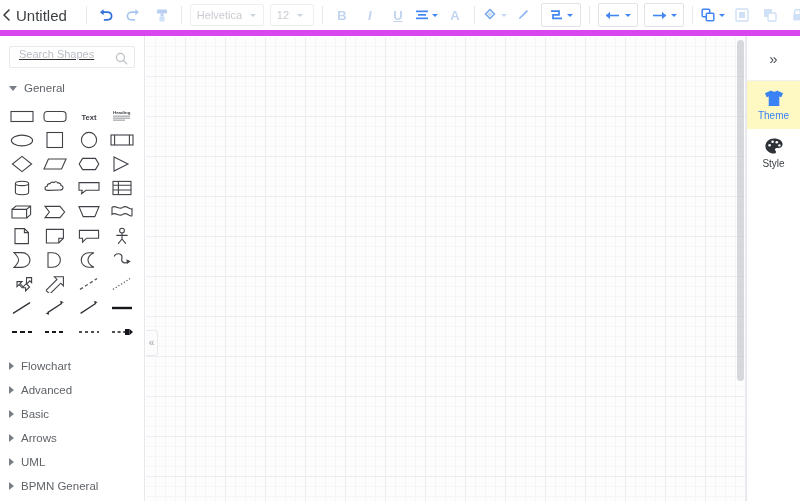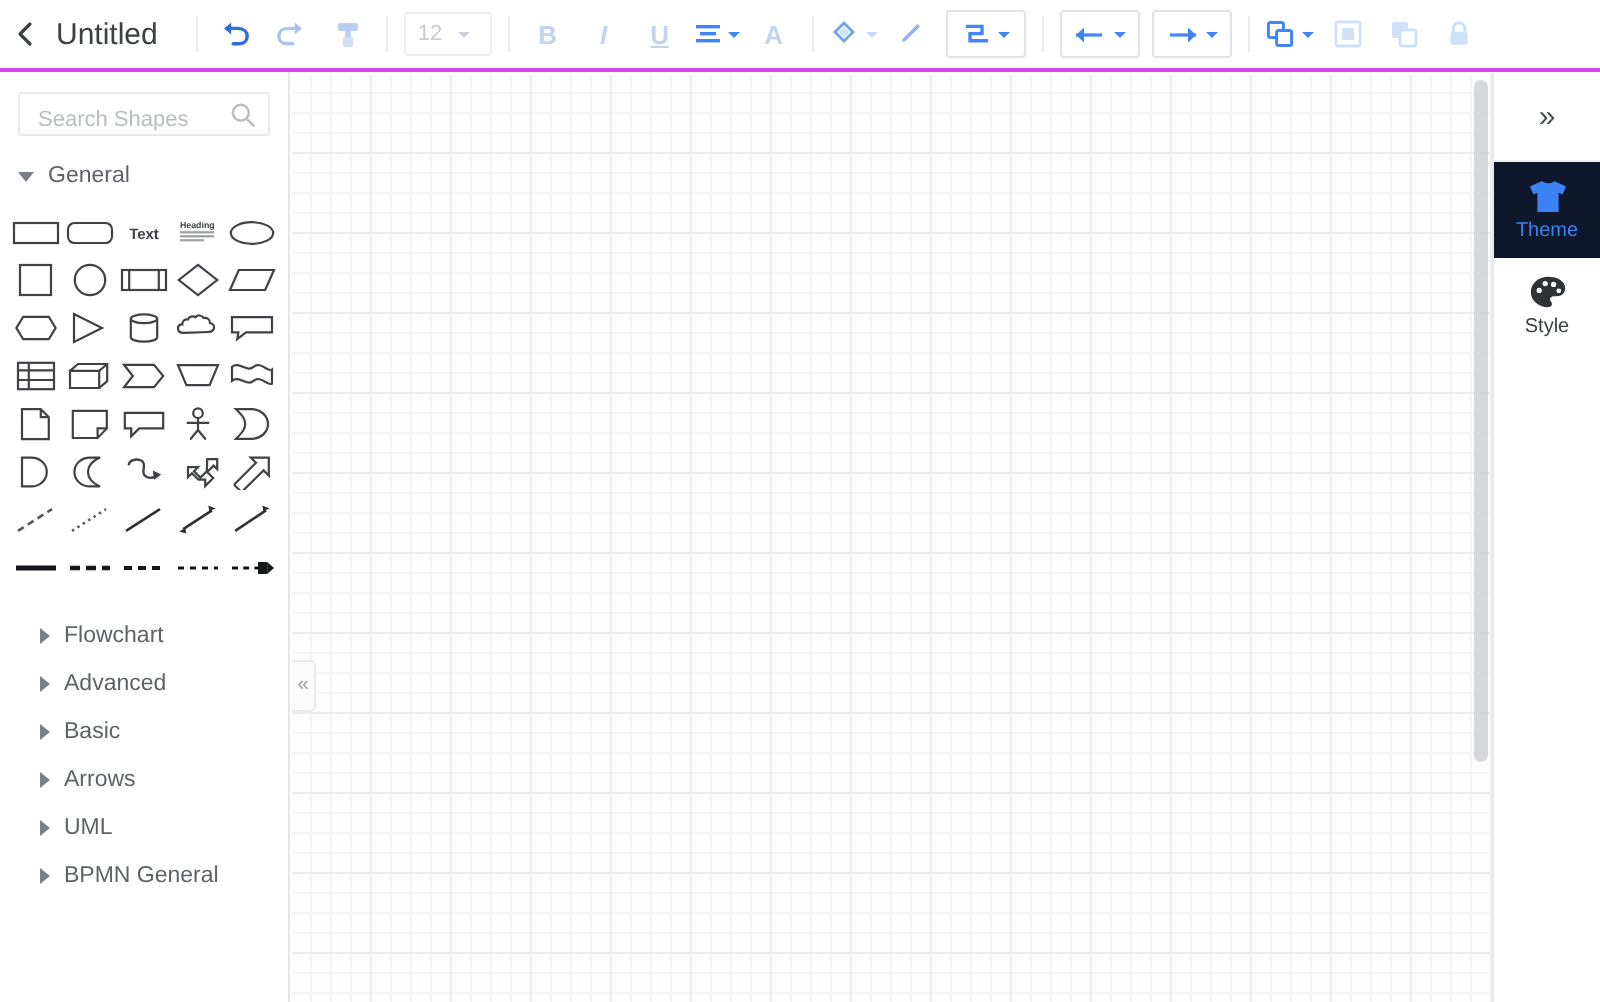--- a/index.html
+++ b/index.html
@@ -7,21 +7,21 @@
     width:800px;height:501px;overflow:hidden;
     font-family:"Liberation Sans","DejaVu Sans",sans-serif;
     background:#ffffff;color:#333;
     -webkit-font-smoothing:antialiased;
   }
   .app{position:relative;width:800px;height:501px;}
 
   
   .header{
     position:absolute;left:0;top:0;width:800px;height:36px;
-    background:#fff;border-bottom:2px solid #d946ef;
+    background:#fff;border-bottom:6px solid #d946ef;
     display:flex;align-items:center;box-sizing:border-box;
   }
   .back-btn{
     width:26px;height:36px;display:flex;align-items:center;justify-content:center;
     cursor:pointer;color:#333;
   }
   .back-btn svg{display:block;}
   .doc-title{
     font-size:15px;color:#3c4043;margin-left:2px;margin-right:14px;
     white-space:nowrap;cursor:text;
@@ -52,48 +52,48 @@
 
   
   .sidebar{
     position:absolute;left:0;top:36px;width:145px;height:465px;
     background:#fff;border-right:1px solid #e4e7eb;box-sizing:border-box;
     overflow:hidden;
   }
   .search-wrap{padding:10px 9px 8px 9px;}
   .search-box{
     position:relative;height:22px;border:1px solid #e6e9ed;border-radius:2px;
-    display:flex;align-items:flex-end;padding:0 22px 0 7px;box-sizing:border-box;
+    display:flex;align-items:flex-start;padding:0 22px 0 7px;box-sizing:border-box;text-decoration:underline;
   }
   .search-box input{
     border:0;outline:0;width:100%;font-size:11px;color:#555;
     font-family:"Liberation Sans",sans-serif;background:transparent;
   }
   .search-box input::placeholder{color:#b9bdc3;}
   .search-ico{position:absolute;right:6px;top:4px;}
 
   .sec-head{
     display:flex;align-items:center;height:24px;padding-left:9px;cursor:pointer;
     font-size:11.5px;color:#5f6368;
   }
   .tri{width:0;height:0;margin-right:7px;flex:none;}
   .tri.down{border-left:4px solid transparent;border-right:4px solid transparent;border-top:5px solid #7a7f87;}
   .tri.right{border-top:4px solid transparent;border-bottom:4px solid transparent;border-left:5px solid #7a7f87;}
 
   .shape-grid{
-    display:grid;grid-template-columns:repeat(5,1fr);
+    display:grid;grid-template-columns:repeat(4,1fr);
     padding:4px 5px 6px 5px;
   }
   .shape-cell{
     height:24px;display:flex;align-items:center;justify-content:center;cursor:pointer;
   }
   .shape-cell svg{display:block;}
   .cat-list{margin-top:4px;}
   .cat-item{
-    display:flex;align-items:center;height:24px;padding-left:20px;cursor:pointer;
+    display:flex;align-items:center;height:24px;padding-left:9px;cursor:pointer;
     font-size:11.5px;color:#5f6368;margin-bottom:0px;
   }
 
   
   .canvas{
     position:absolute;left:146px;top:37px;width:600px;height:464px;
     background-color:#fdfdfd;
     background-image:
       linear-gradient(to right,#ececf1 1px,transparent 1px),
       linear-gradient(to bottom,#ececf1 1px,transparent 1px),
@@ -119,21 +119,21 @@
     position:absolute;right:0;top:36px;width:54px;height:465px;
     background:#fff;border-left:1px solid #e4e7eb;box-sizing:border-box;
   }
   .rail-item{
     height:48px;display:flex;flex-direction:column;align-items:center;justify-content:center;
     cursor:pointer;color:#3c4043;
   }
   .rail-item .rail-label{font-size:10px;margin-top:3px;line-height:1;}
   .rail-collapse{height:44px;display:flex;align-items:center;justify-content:center;
     cursor:pointer;color:#4b5056;font-size:15px;border-bottom:1px solid #f0f1f3;}
-  .rail-item.active{background:#0f172a;}
+  .rail-item.active{background:#fef9c3;}
   .rail-item.active .rail-label{color:#3b82f6;}
   .rail-item svg{display:block;}
 </style>
 </head>
 <body>
 
 <div class="app">
 
   <div class="header">
 
@@ -170,20 +170,24 @@
         <svg width="14" height="15" viewBox="0 0 14 15">
             <rect x="2" y="1.5" width="10" height="4" rx="1" fill="#b9cff1"></rect>
             <rect x="5.6" y="5.5" width="2.8" height="3" fill="#b9cff1"></rect>
             <rect x="4.4" y="8.5" width="5.2" height="5" rx="1" fill="#cfe0f7"></rect>
           </svg>
       </span>
     </div>
 
     <div class="tb-sep"></div>
 
+    <div class="select-box select-font">
+      <span>Helvetica</span>
+      <span class="caret"></span>
+    </div>
     <div class="select-box select-size">
       <span>12</span>
       <span class="caret"></span>
     </div>
 
     <div class="tb-sep"></div>
 
     <div class="tb-btn">
       <span class="fmt-letter dim">B</span>
     </div>

